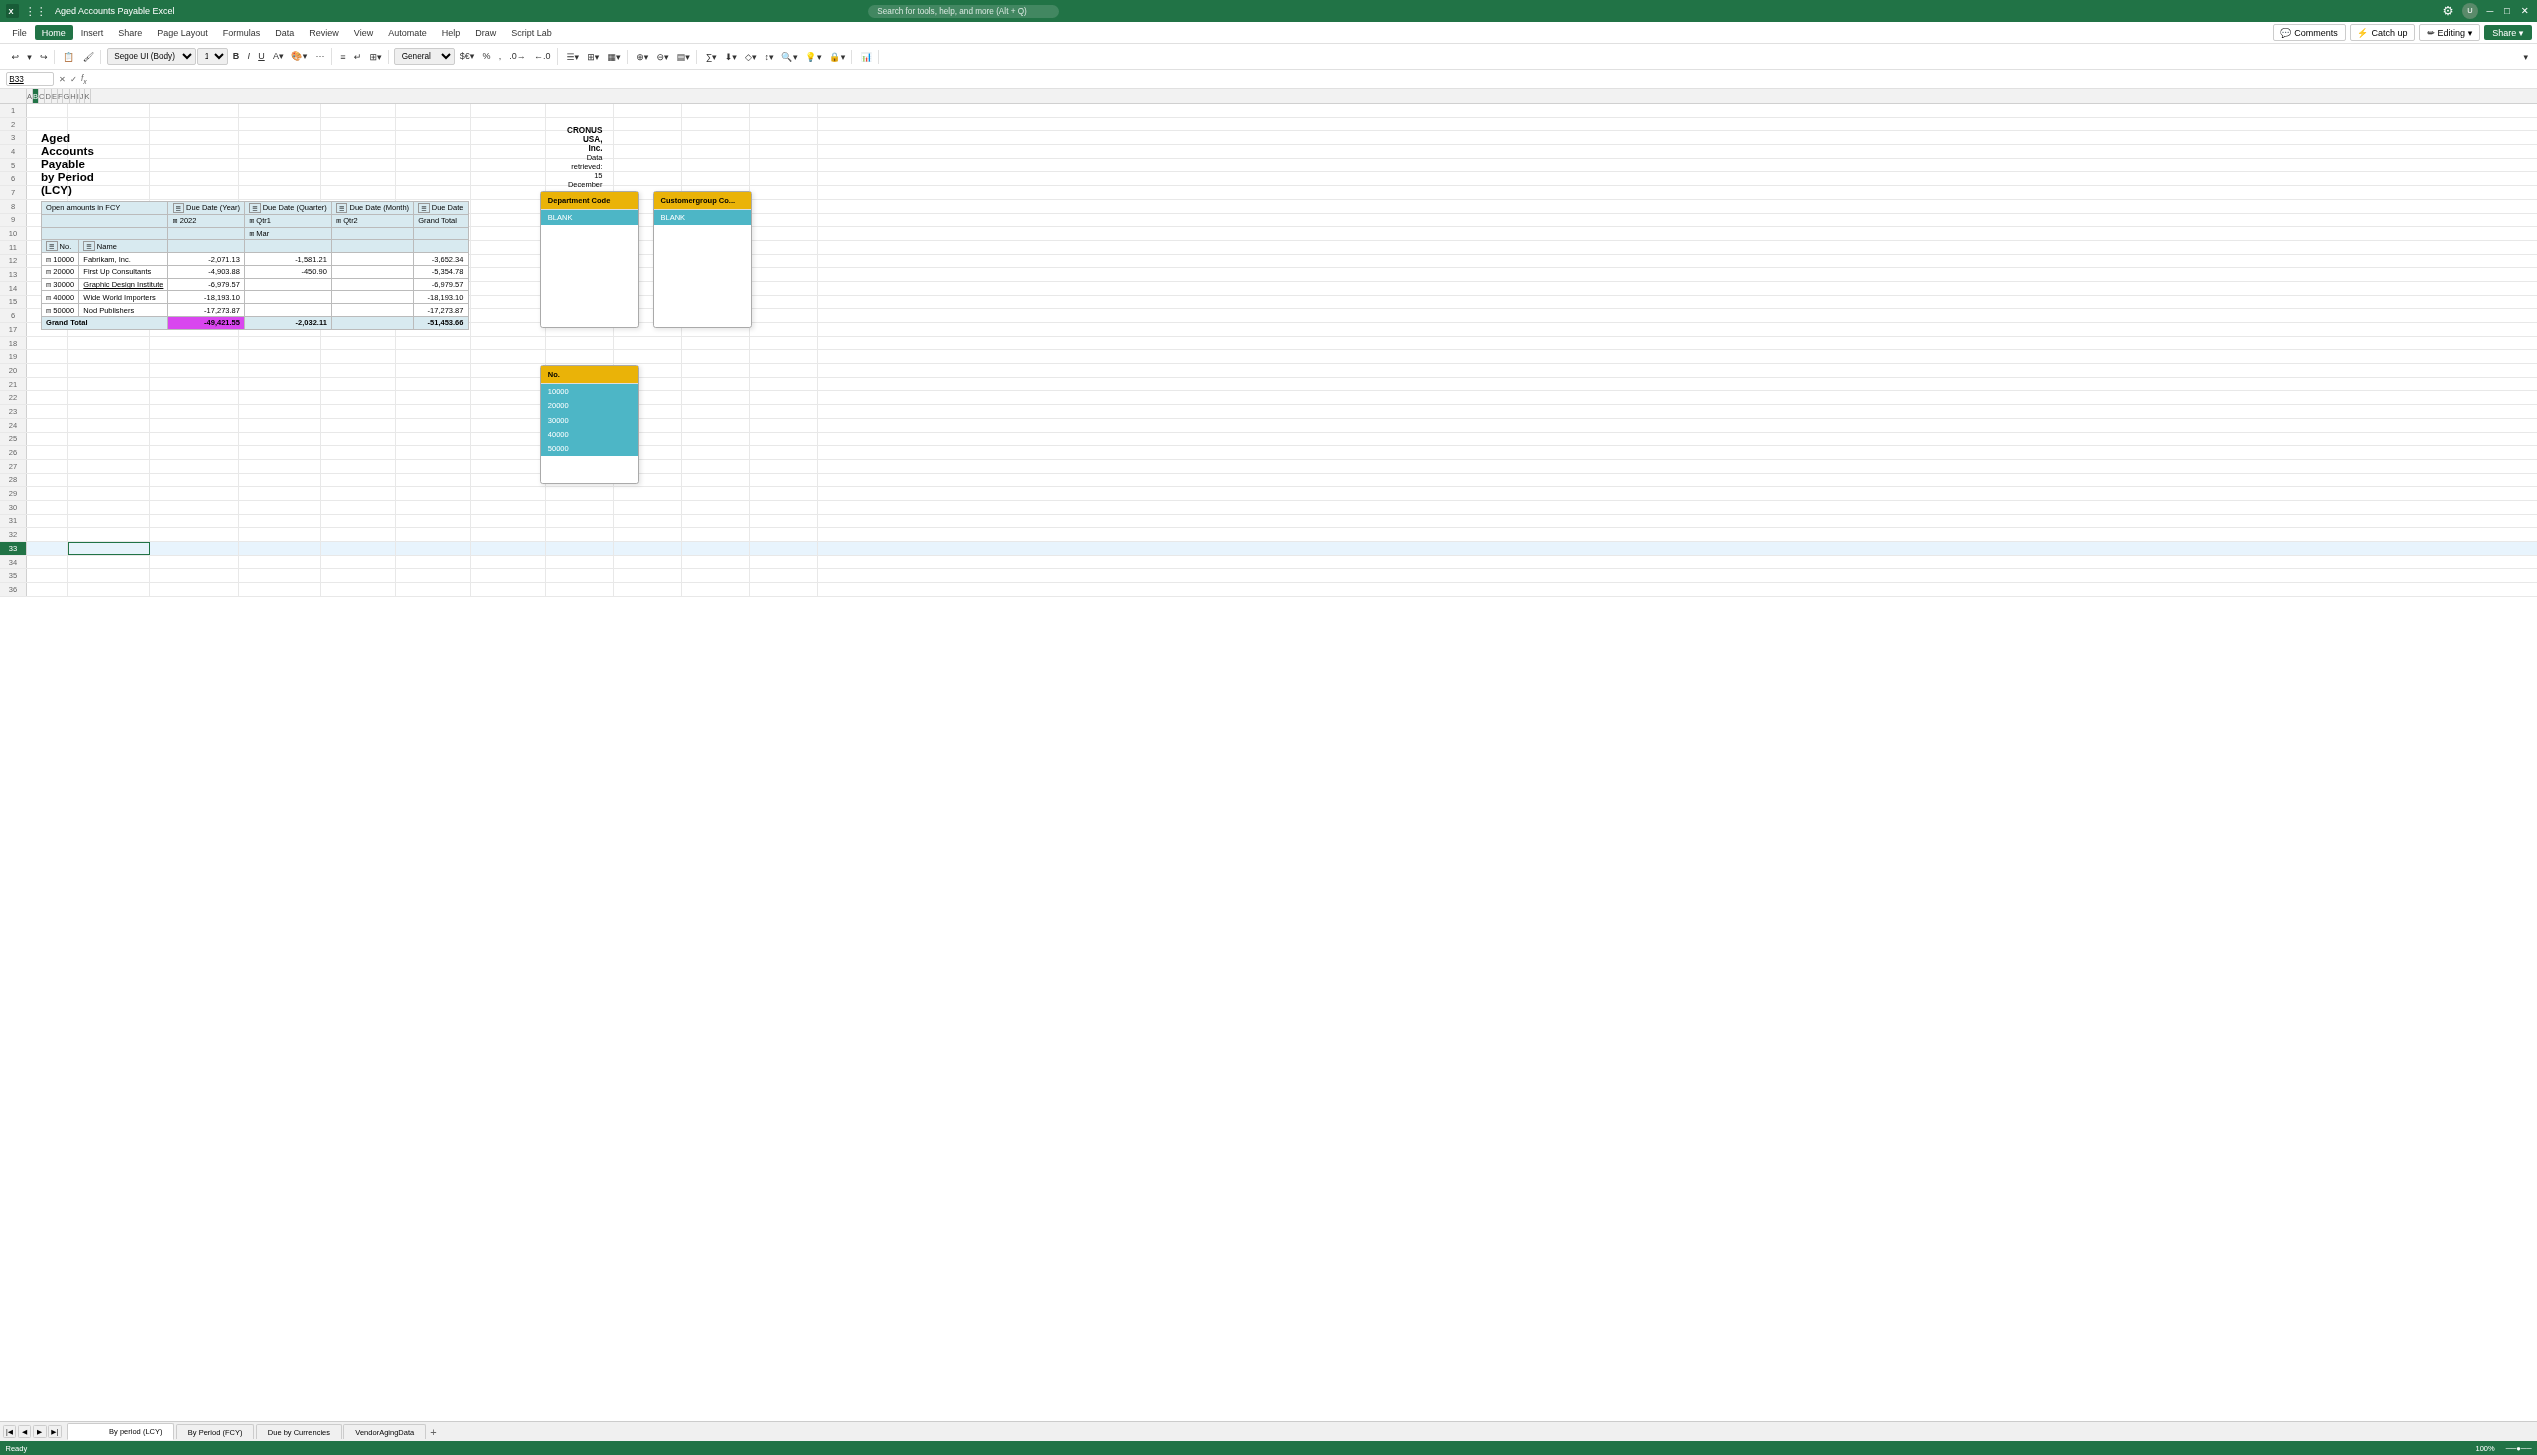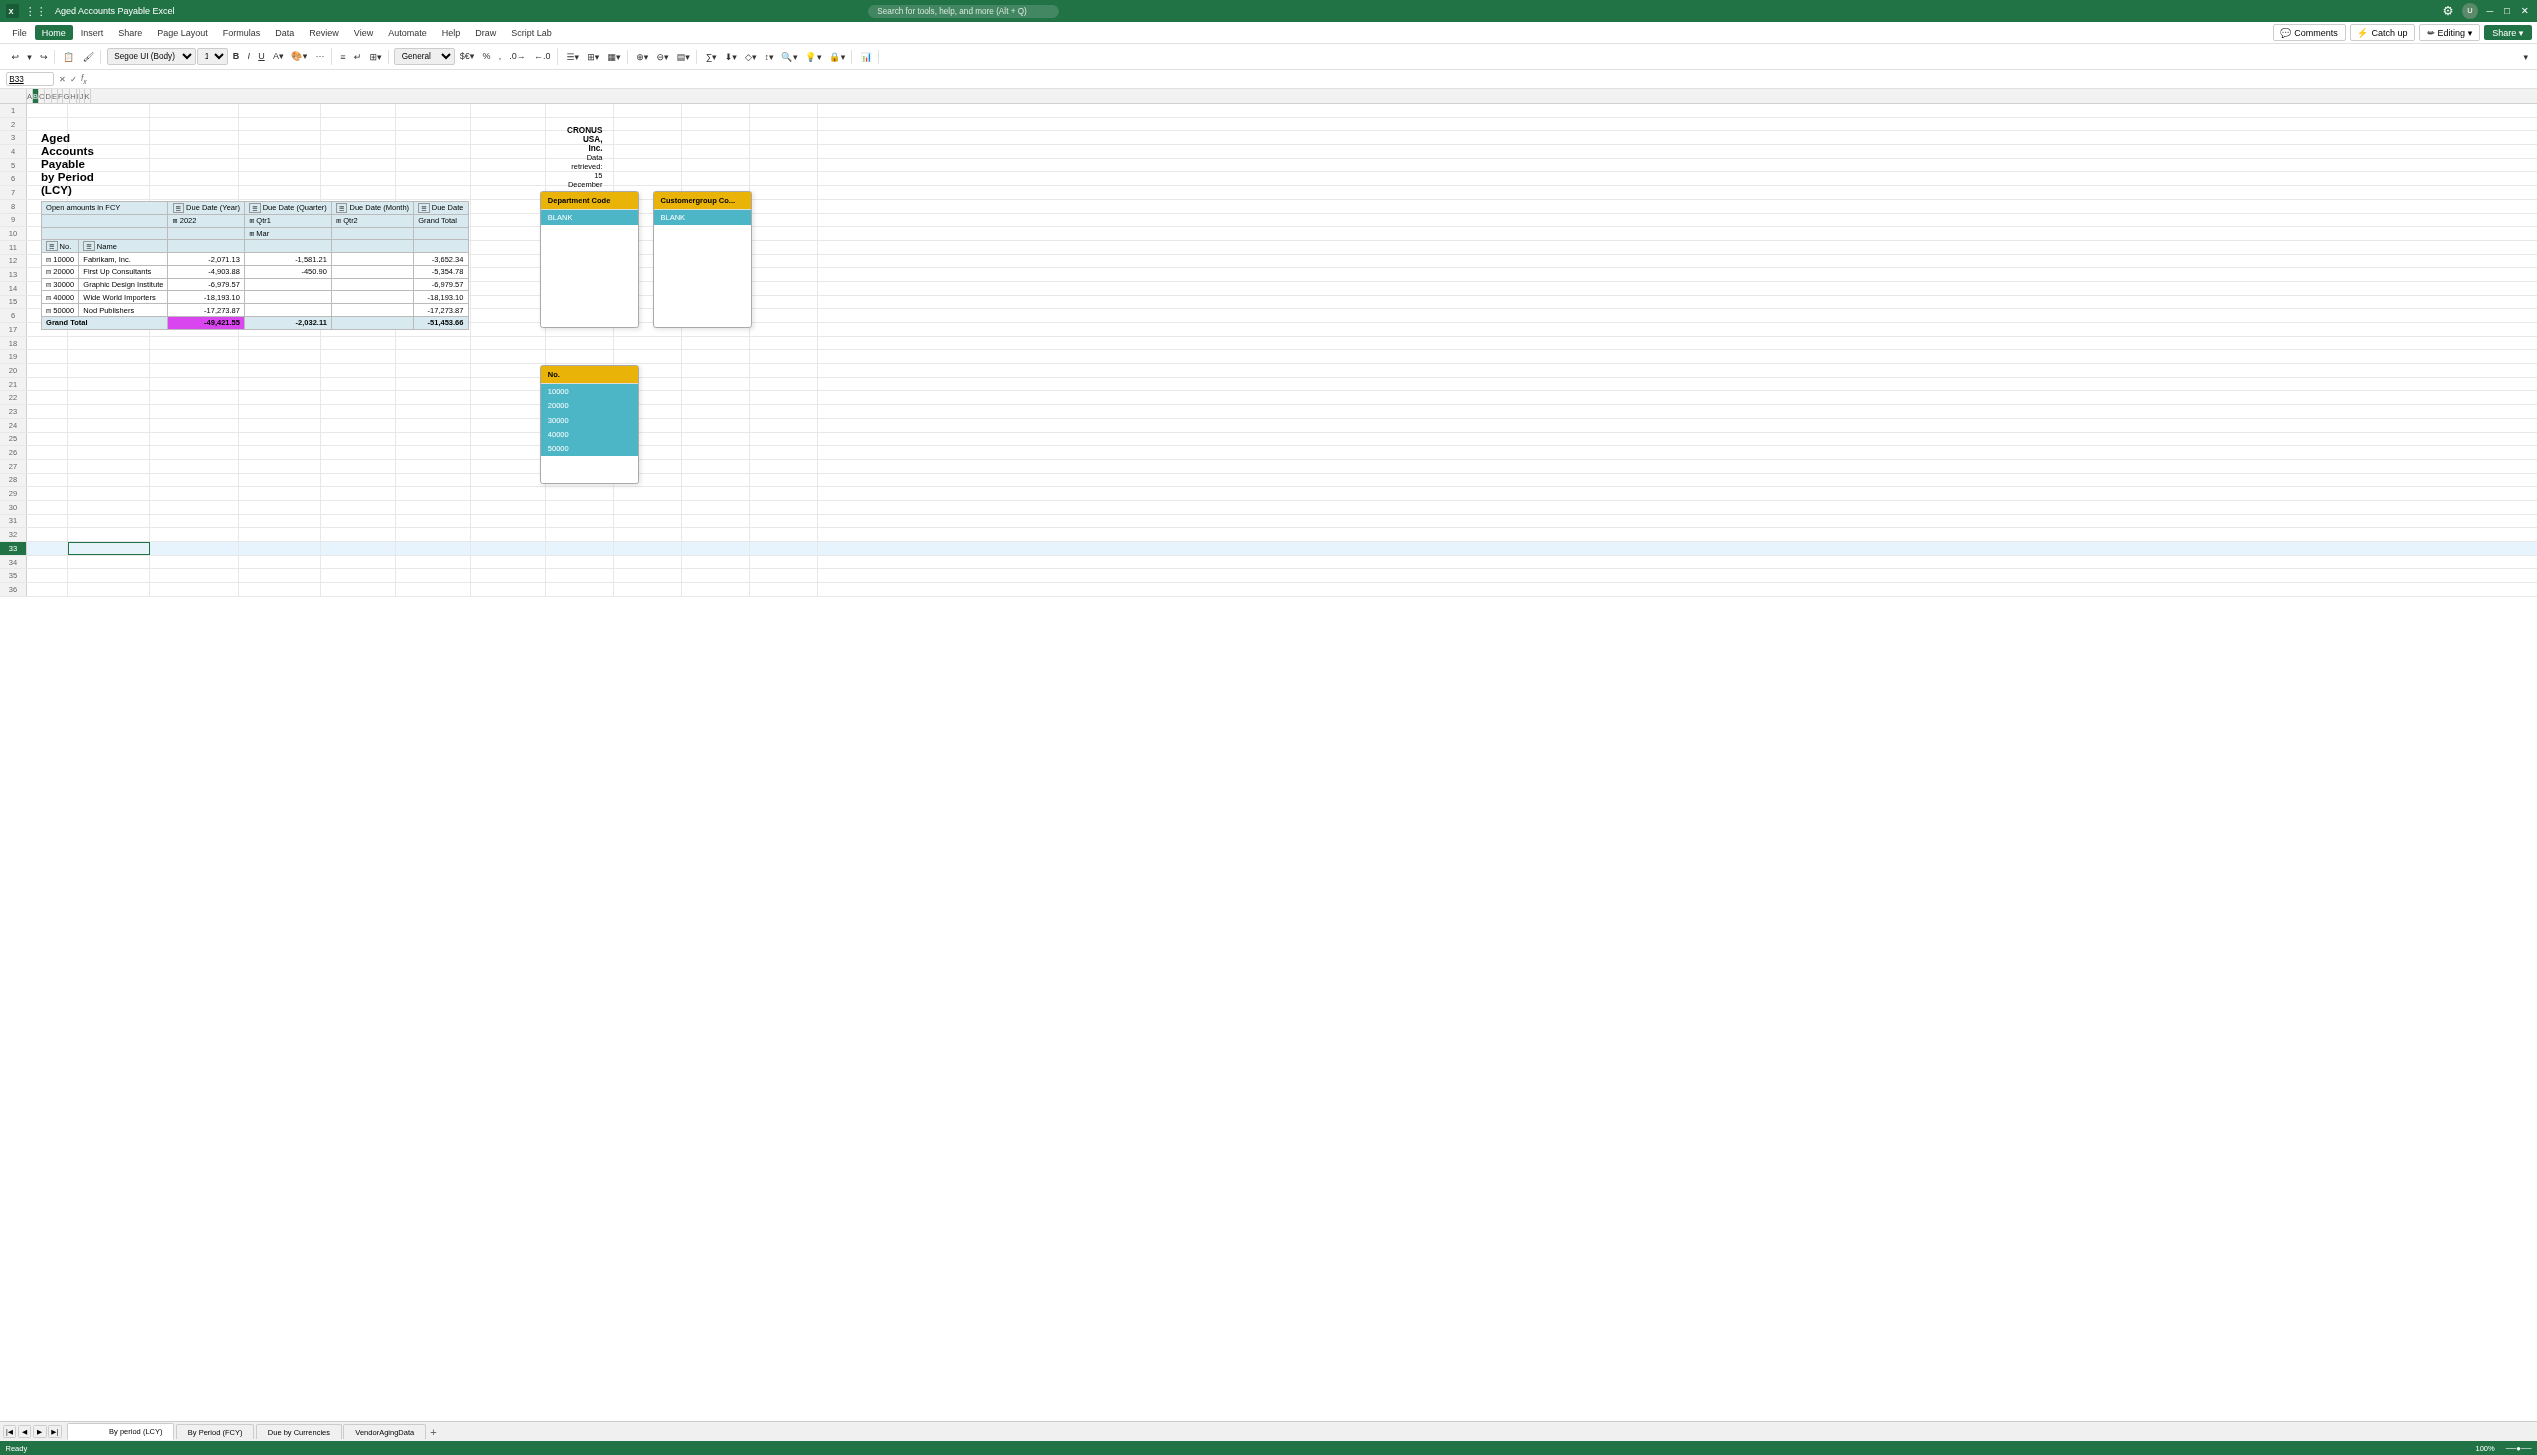--- a/index.html
+++ b/index.html
@@ -827,21 +827,21 @@
                 <td style="font-size:7.5px;">First Up Consultants</td>
                 <td style="font-size:7.5px;text-align:right;">-4,903.88</td>
                 <td style="font-size:7.5px;text-align:right;">-450.90</td>
                 <td style="font-size:7.5px;"></td>
                 <td style="font-size:7.5px;text-align:right;">-5,354.78</td>
               </tr>
               <tr class="pivot-data-row">
                 <td style="font-size:7.5px;">
                   <span style="font-size:6.1px;cursor:pointer;">⊟</span> 30000
                 </td>
-                <td style="font-size:7.5px;">Graphic Design Institute</td>
+                <td style="font-size:7.5px;text-decoration:underline;">Graphic Design Institute</td>
                 <td style="font-size:7.5px;text-align:right;">-6,979.57</td>
                 <td style="font-size:7.5px;"></td>
                 <td style="font-size:7.5px;"></td>
                 <td style="font-size:7.5px;text-align:right;">-6,979.57</td>
               </tr>
               <tr class="pivot-data-row">
                 <td style="font-size:7.5px;">
                   <span style="font-size:6.1px;cursor:pointer;">⊟</span> 40000
                 </td>
                 <td style="font-size:7.5px;">Wide World Importers</td>

